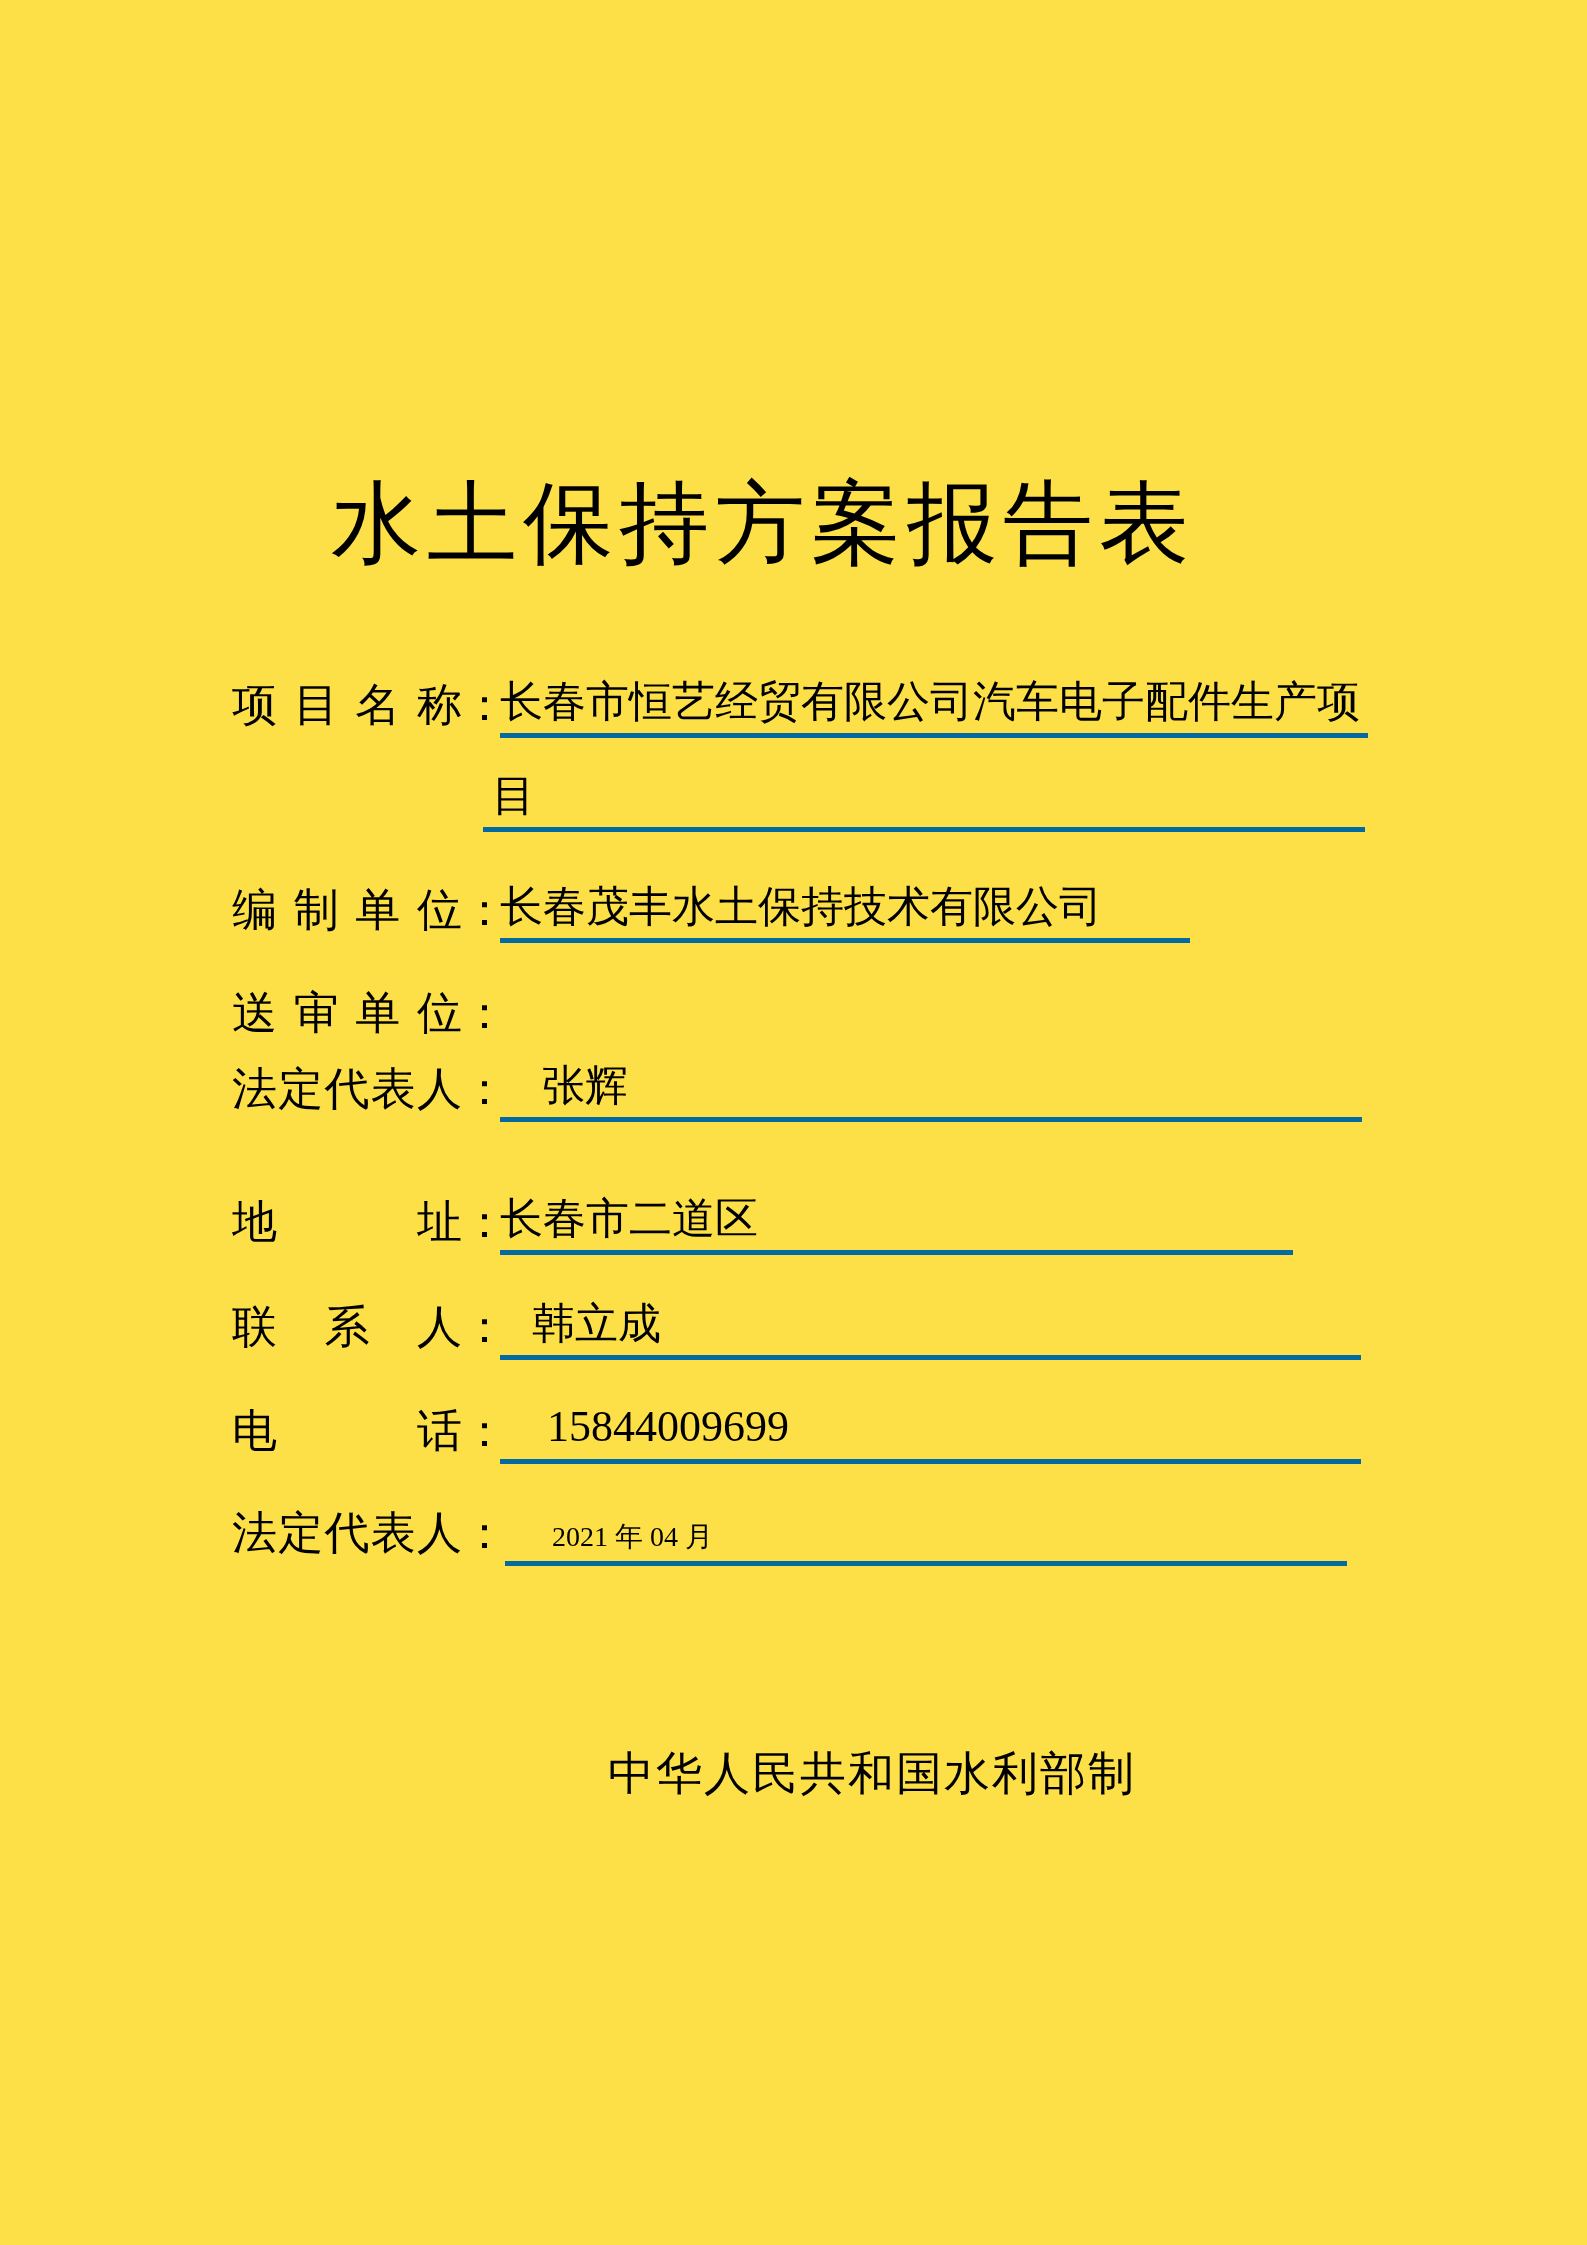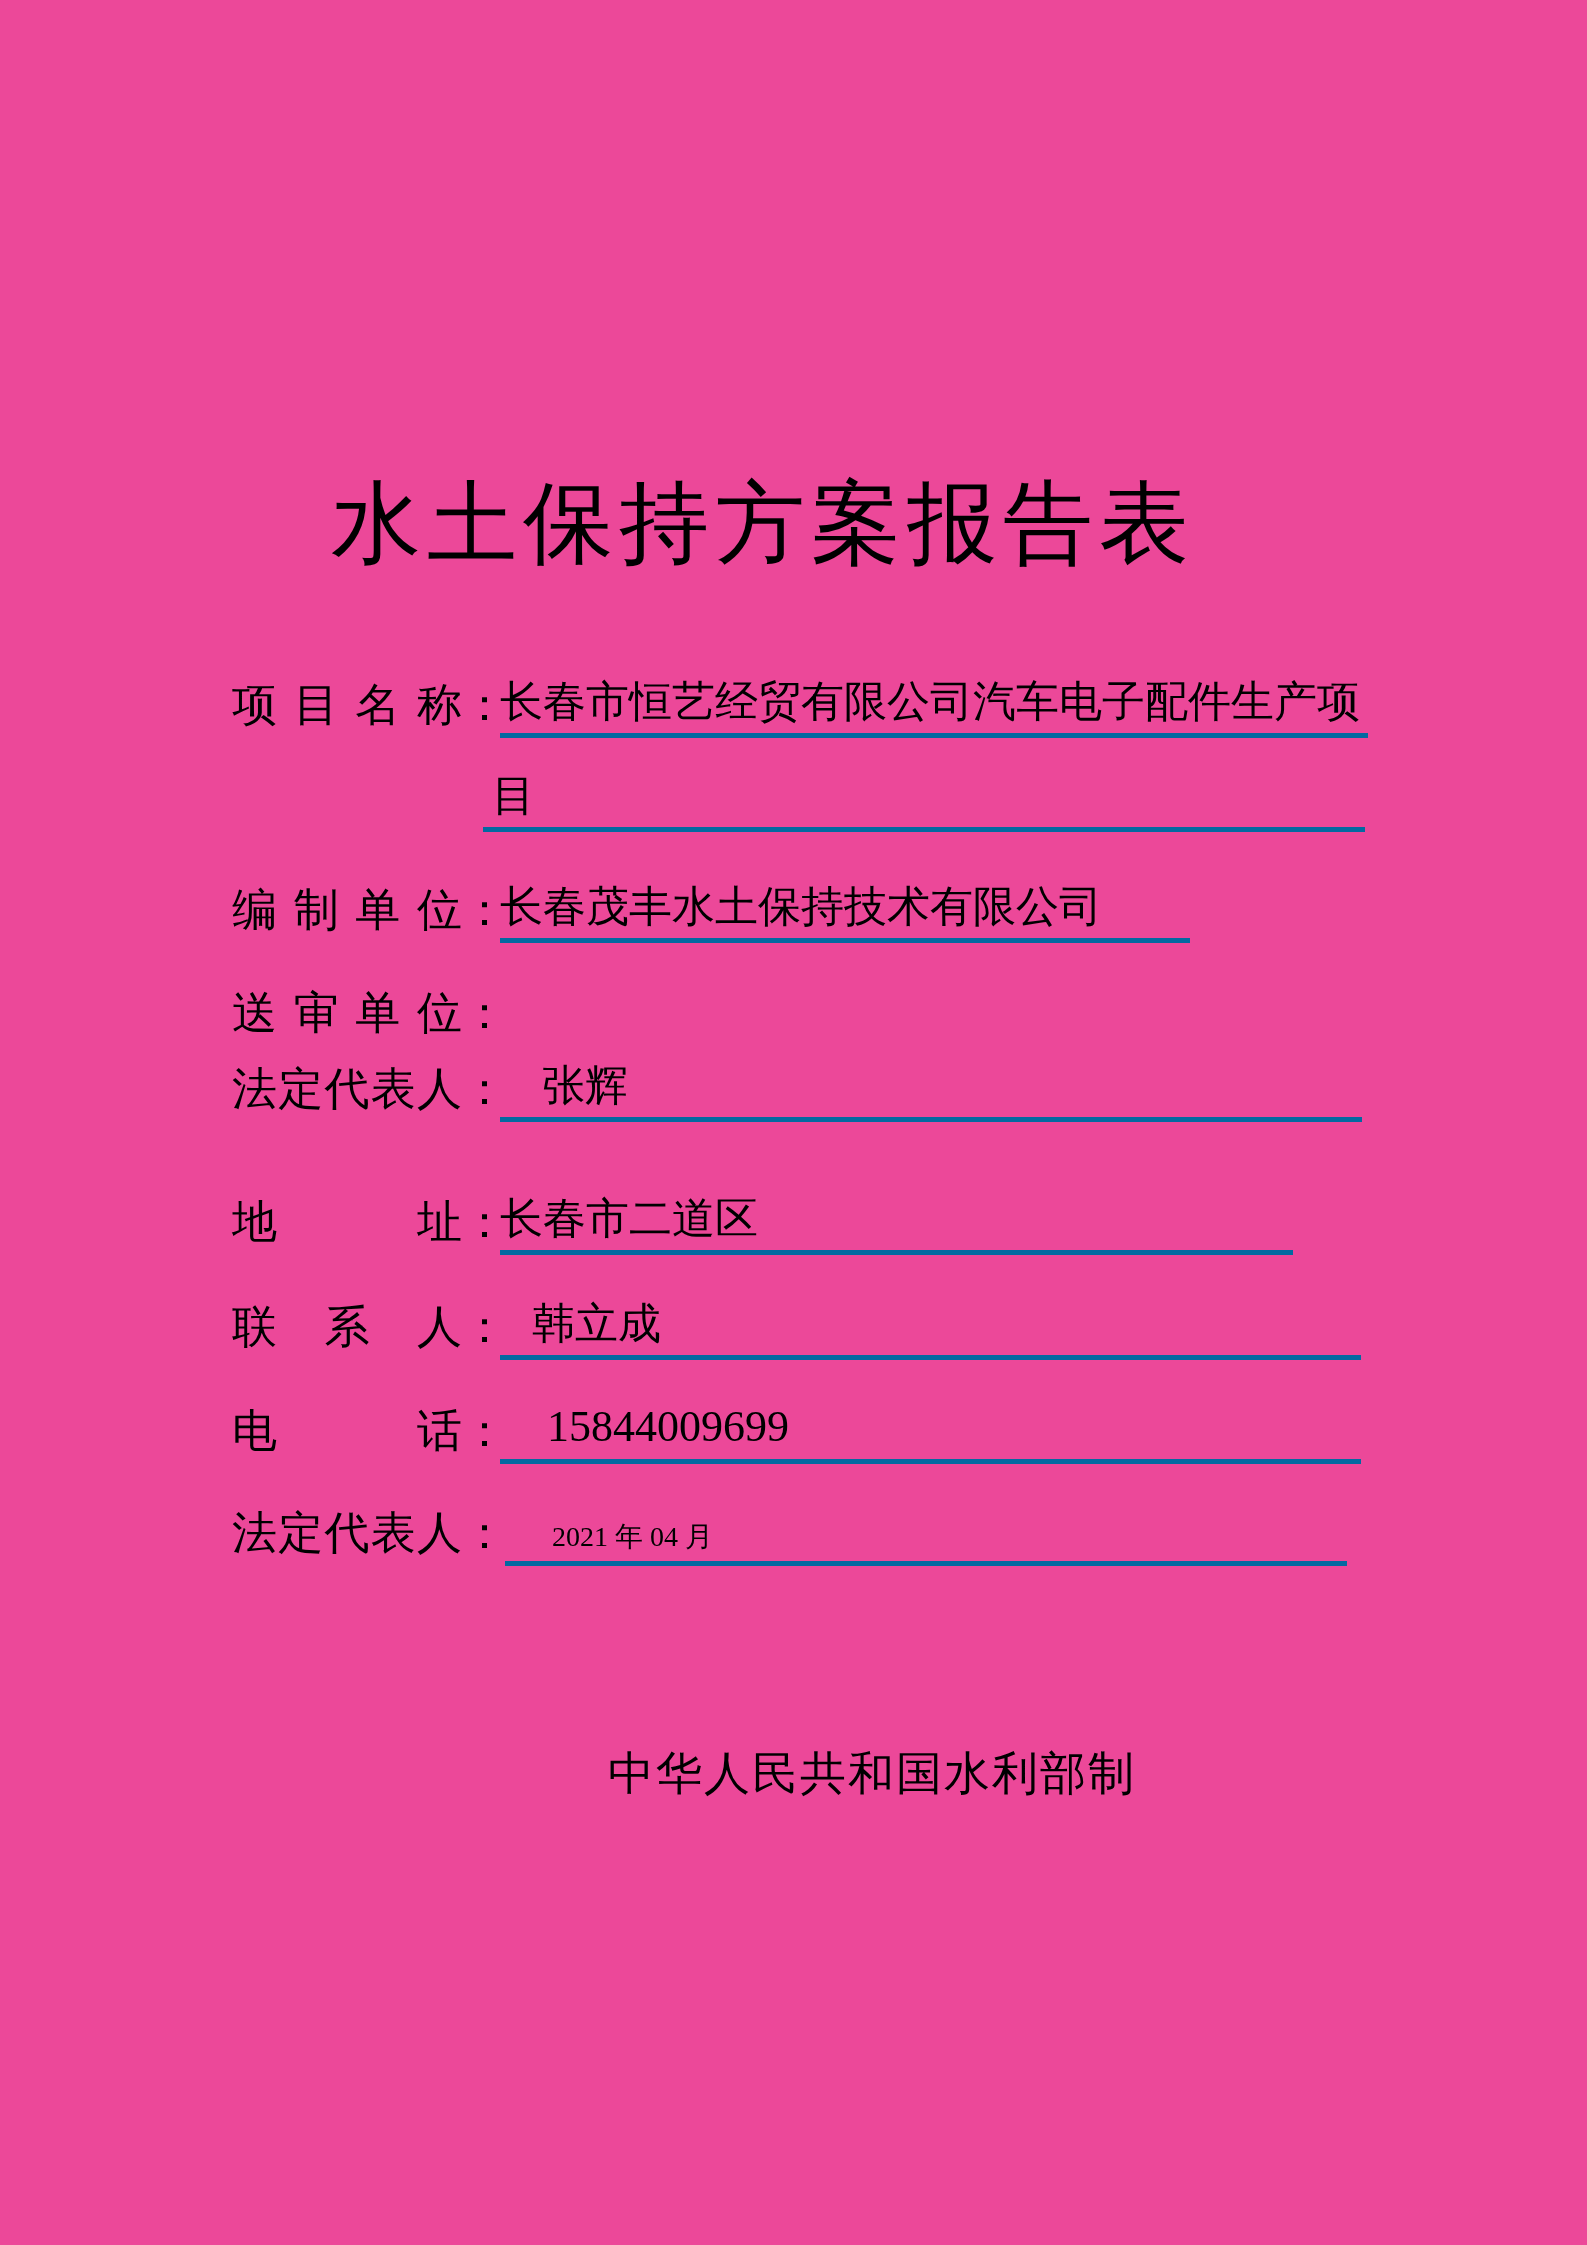--- a/index.html
+++ b/index.html
@@ -1,21 +1,21 @@
 <!DOCTYPE html>
 <html><head>
 <meta charset="utf-8">
 <style>
   * { margin: 0; padding: 0; box-sizing: border-box; }
   html, body { background: #ffffff; }
   .page {
     position: relative;
     width: 1587px;
     height: 2245px;
-    background: #ec4899;
+    background: #fde047;
     color: #000000;
     font-family: "Liberation Serif", "DejaVu Serif", serif;
     overflow: hidden;
   }
 
   
   .doc-title {
     position: absolute;
     top: 479px;
     left: 331px;

